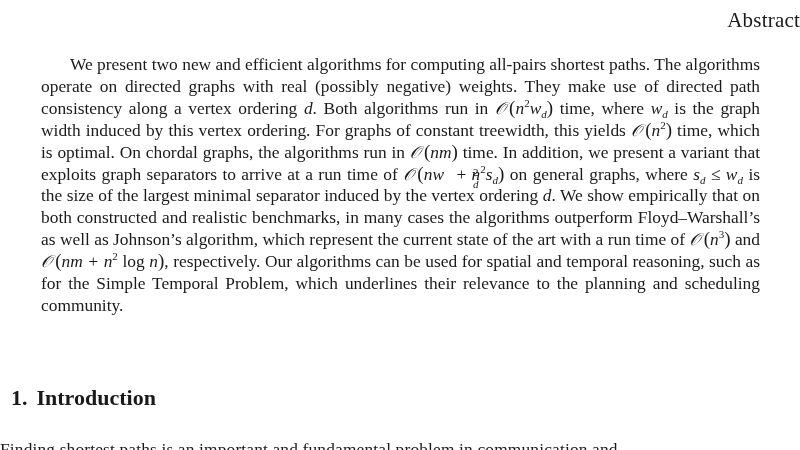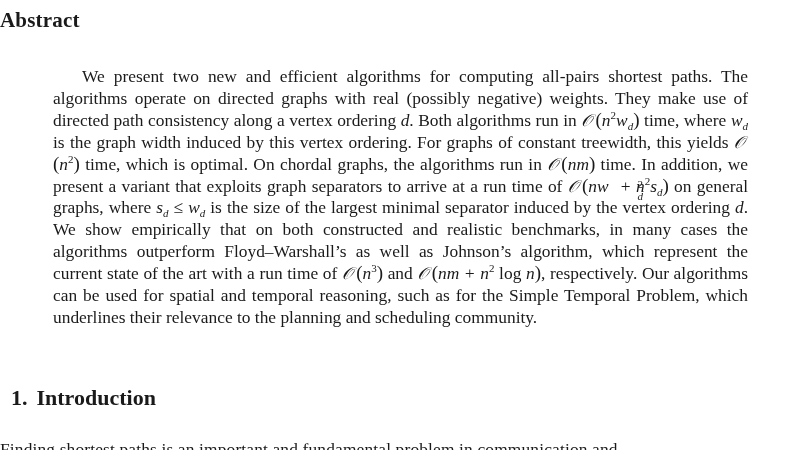--- a/index.html
+++ b/index.html
@@ -20,41 +20,41 @@
       left: 0;
       top: 0;
       width: 800px;
       height: 450px;
     }
     .abstract-title {
       position: absolute;
       left: 0;
       width: 800px;
       top: 7px;
-      text-align: left;
+      text-align: right;
       font-family: "Liberation Serif", "DejaVu Serif", serif;
-      font-weight: bold;
+      font-weight: normal;
       font-size: 21px;
       line-height: 26px;
       letter-spacing: 0.2px;
     }
     .abstract-body {
       position: absolute;
       left: 37px;
       width: 727px;
       top: 50px;
       font-family: "Liberation Serif", "DejaVu Serif", serif;
       font-size: 17.4px;
       line-height: 21.9px;
       text-align: justify;
       text-align-last: left;
       hyphens: none;
     }
     .abstract-body p {
-      margin: 16px;
+      margin: 4px;
       text-indent: 29px;
     }
     .m {
       font-style: italic;
     }
     .cal {
       font-family: "DejaVu Serif", serif;
       font-style: italic;
       font-size: 17px;
     }

